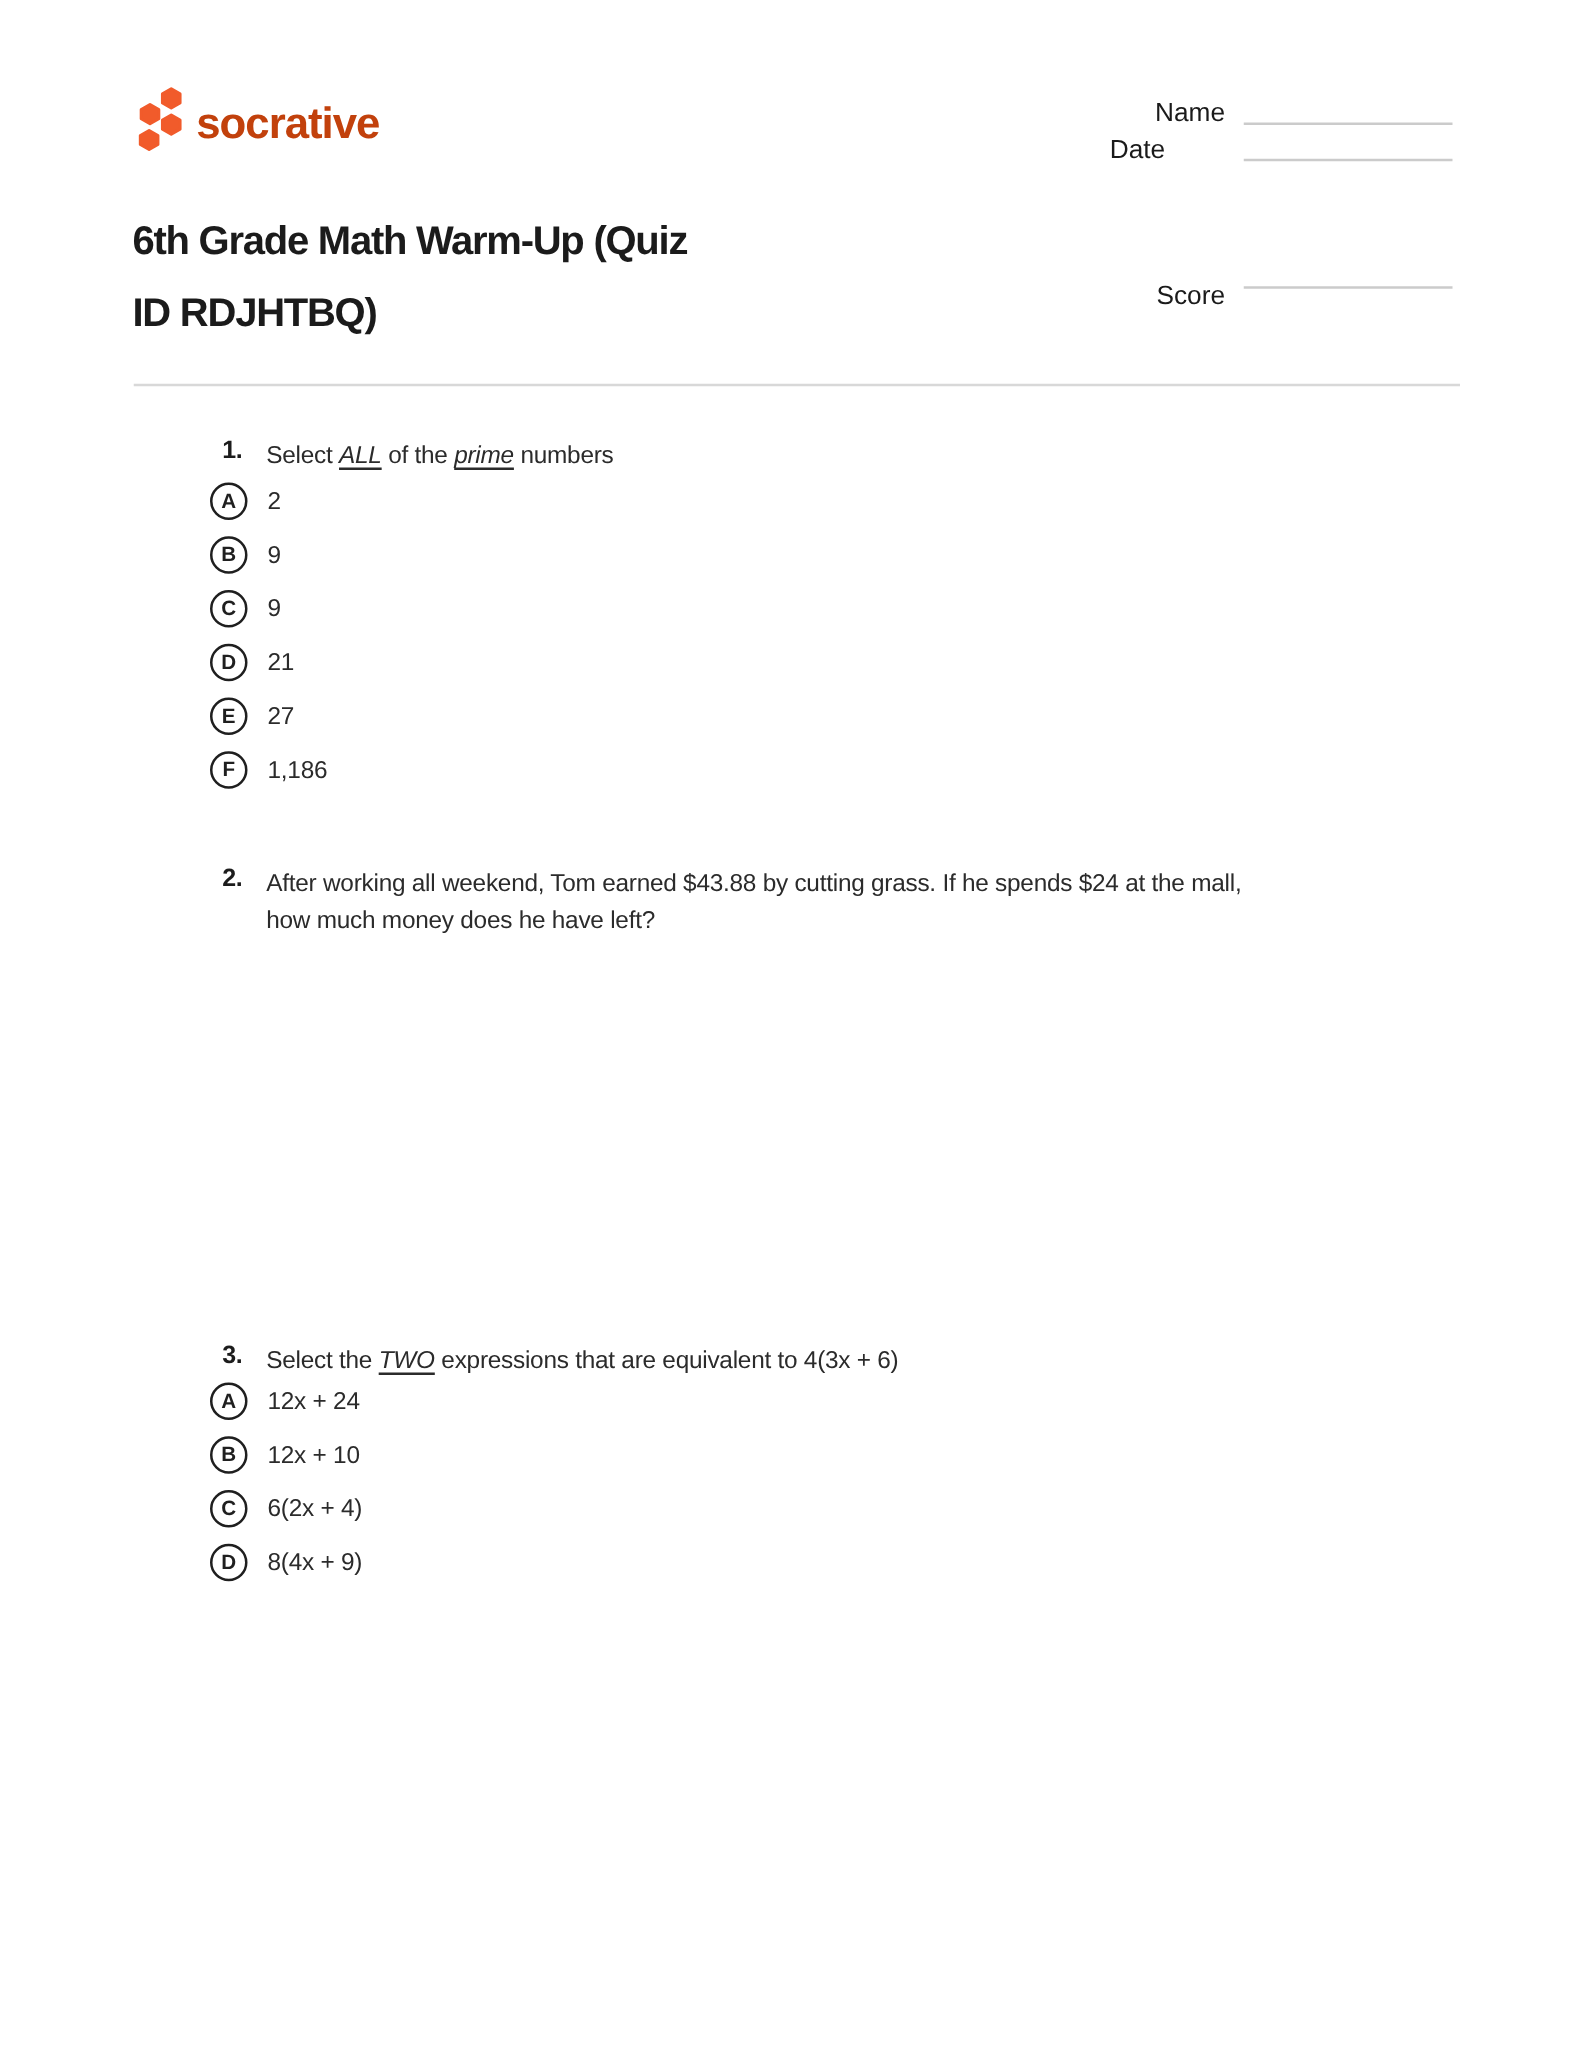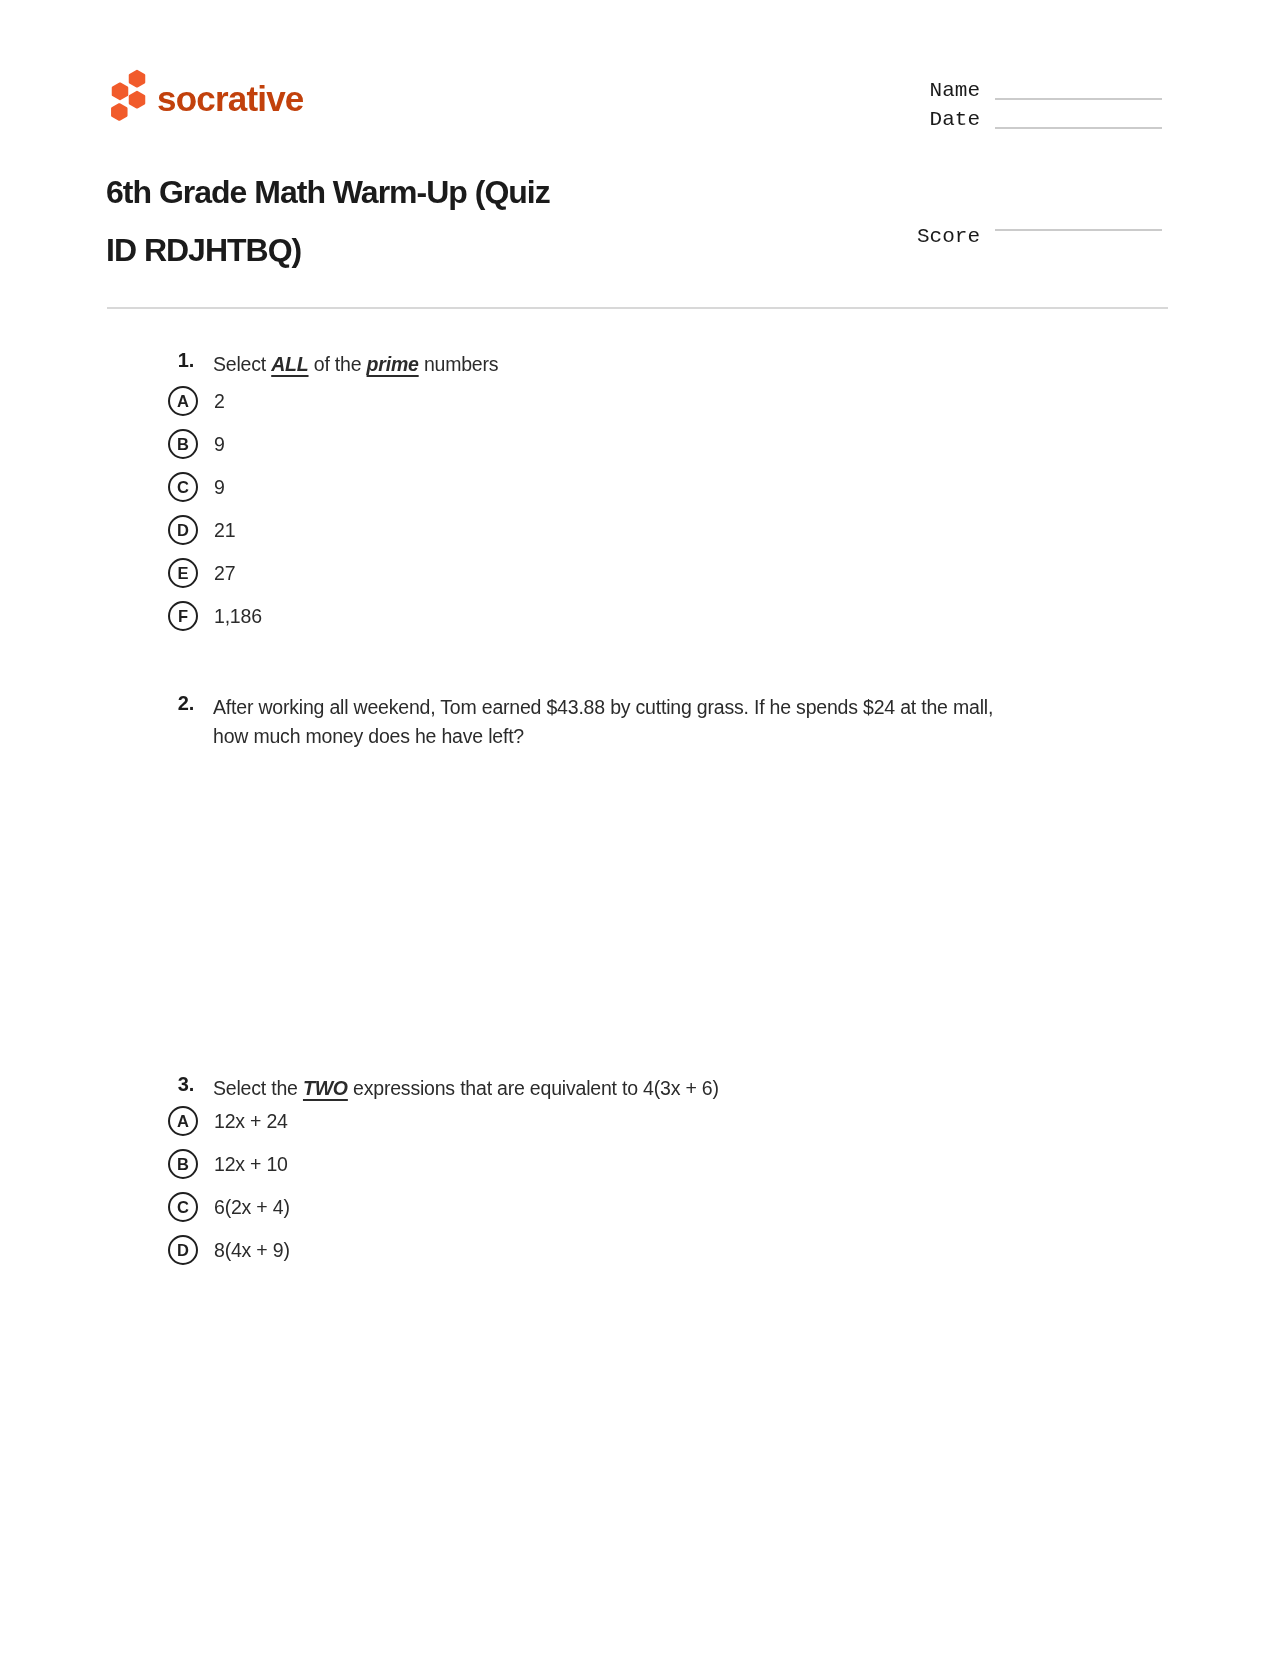--- a/index.html
+++ b/index.html
@@ -17,24 +17,24 @@
   .logo-mark { left: 109px; top: 68px; width: 38px; height: 54px; }
   .logo-word {
     left: 157px; top: 79px;
     font-size: 35px; font-weight: 700; letter-spacing: -0.8px;
     color: #c2410c;
   }
 
   
   .field-label {
     width: 140px; text-align: right;
-    font-size: 21px; color: #1a1a1a; font-family: Liberation Mono, monospace;
+    font-size: 21px; color: #1a1a1a;
   }
   .name-label  { left: 840px; top: 79px; }
-  .date-label  { left: 840px; top: 108px; }
+  .date-label  { left: 840px; top: 108px; text-align: center; }
   .score-label { left: 840px; top: 209px; margin-top: 16px; }
   .blank-line { left: 995px; width: 167px; height: 2px; background: #cbcbcb; }
   .name-line  { top: 98px; }
   .date-line  { top: 127px; }
   .score-line { top: 229px; }
 
   
   .quiz-title {
     left: 106px; top: 163px; width: 780px;
     font-size: 32px; line-height: 58px; font-weight: 700;
@@ -51,21 +51,21 @@
     letter-spacing: -0.2px;
   }
   .q-prompt {
     left: 213px; width: 960px;
     font-size: 19.5px; color: #2b2b2b;
     letter-spacing: -0.2px;
     line-height: 28.5px;
     white-space: pre-line;
   }
   .q-prompt .em {
-    font-weight: 700; font-style: italic;
+    font-weight: 400; font-style: italic;
     text-decoration: underline;
     text-decoration-thickness: 2px;
     text-underline-offset: 3.5px;
   }
 
   .option-row {
     left: 168px; height: 30px;
     display: flex; align-items: center; gap: 16px;
   }
   .bubble {

